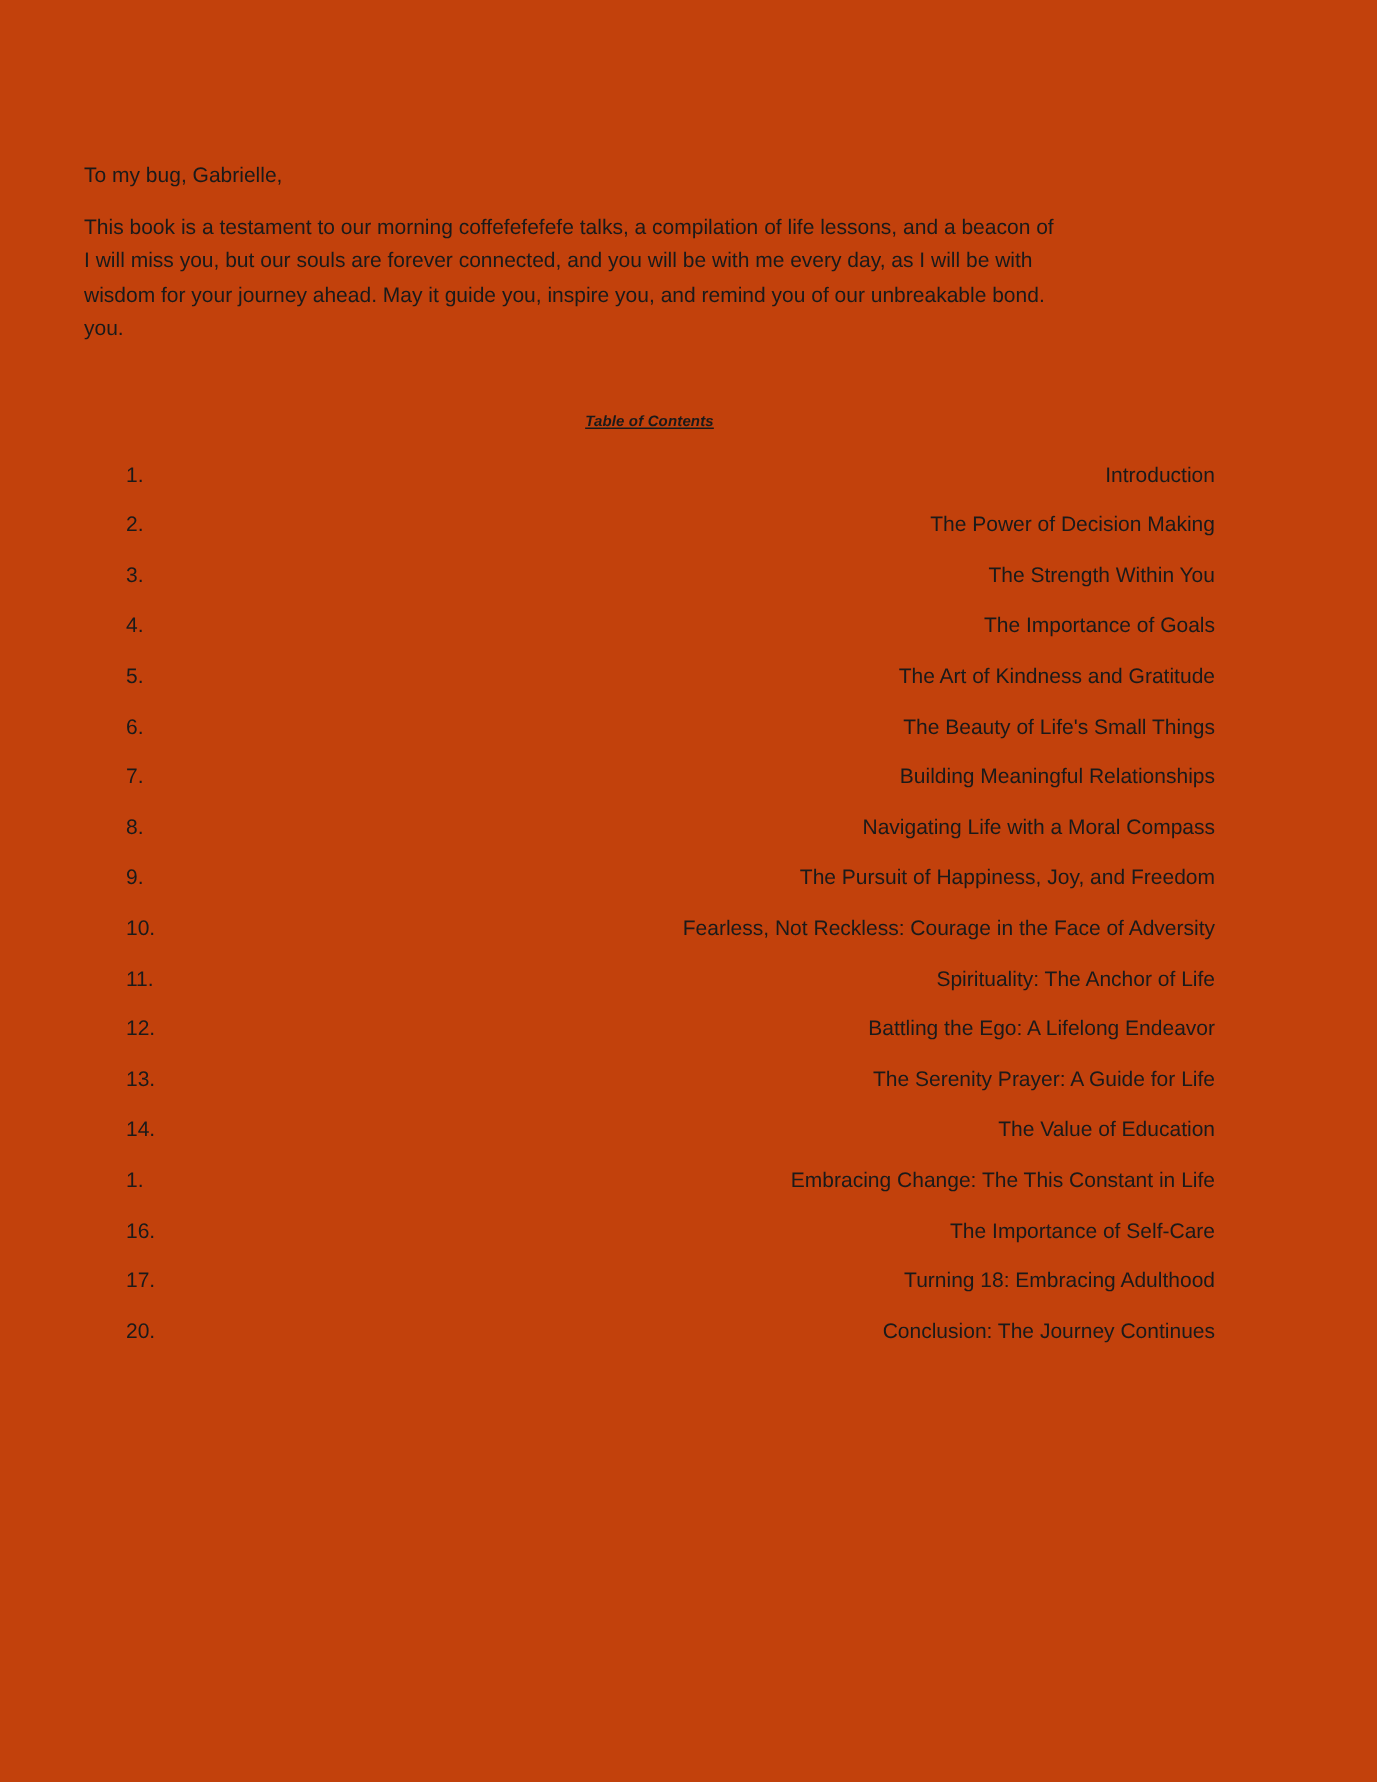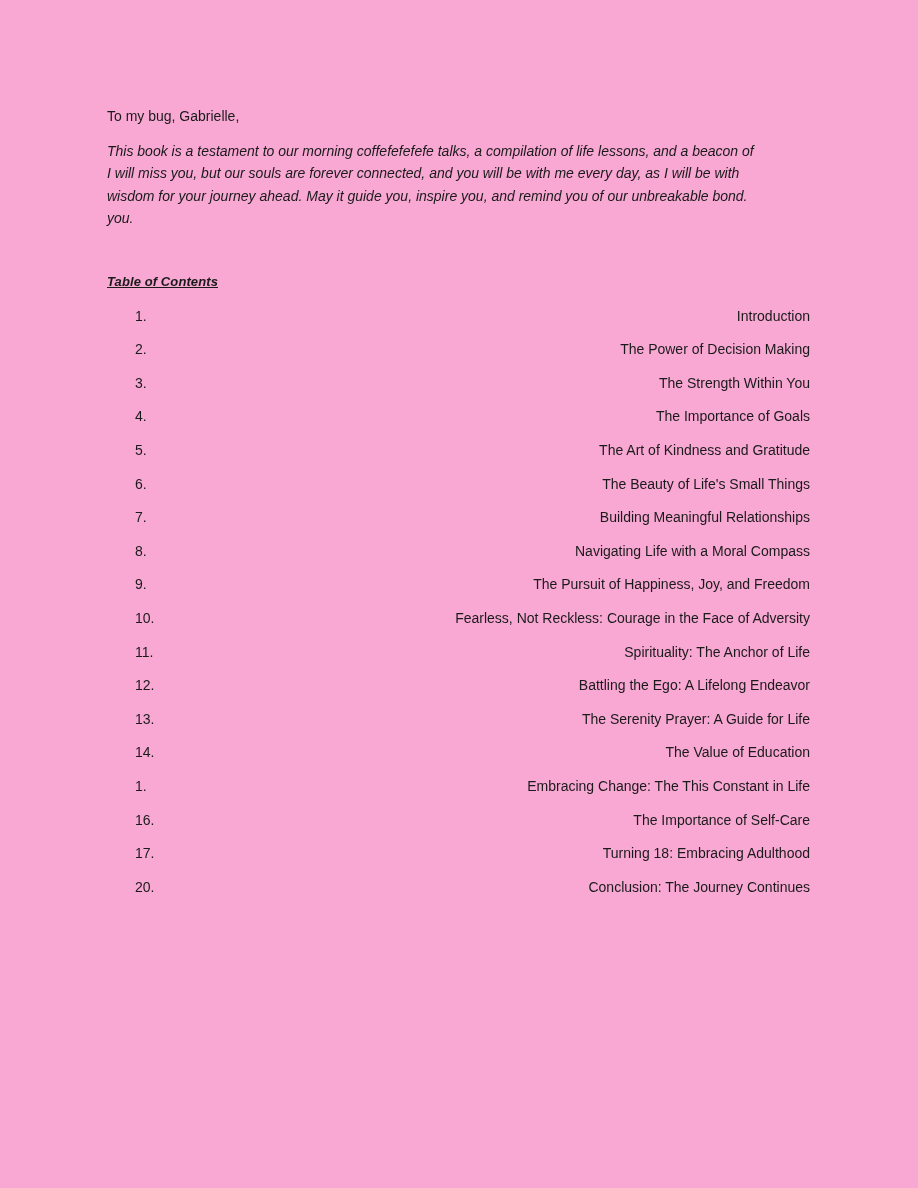--- a/index.html
+++ b/index.html
@@ -4,49 +4,49 @@
 <style>
   html, body {
     margin: 0;
     padding: 0;
     background: #ffffff;
   }
   .page {
     position: relative;
     width: 918px;
     height: 1188px;
-    background: #f9a8d4;
+    background: #c2410c;
     color: #1a1a1a;
     font-family: "Liberation Sans", "DejaVu Sans", sans-serif;
     font-size: 14px;
     box-sizing: border-box;
-    padding: 105px 108px 0 107px;
+    padding: 105px 108px 0 56px;
     overflow: hidden;
   }
   .salutation {
     margin: 0;
     line-height: 22px;
     white-space: nowrap;
   }
   .dedication {
     margin: 13px 0 0 0;
-    font-style: italic;
   }
   .dedication .line {
     line-height: 22.4px;
     white-space: nowrap;
   }
   .toc-heading {
     margin: 41px 0 0 0;
-    font-size: 13px;
+    font-size: 10px;
     font-weight: bold;
     font-style: italic;
     text-decoration: underline;
     line-height: 22px;
     letter-spacing: 0.1px;
+    text-align: center;
   }
   .toc-list {
     list-style: none;
     margin: 12px 0 0 0;
     padding: 0 0 0 28px;
   }
   .toc-item {
     display: flex;
     line-height: 22px;
     margin-bottom: 11.6px;

